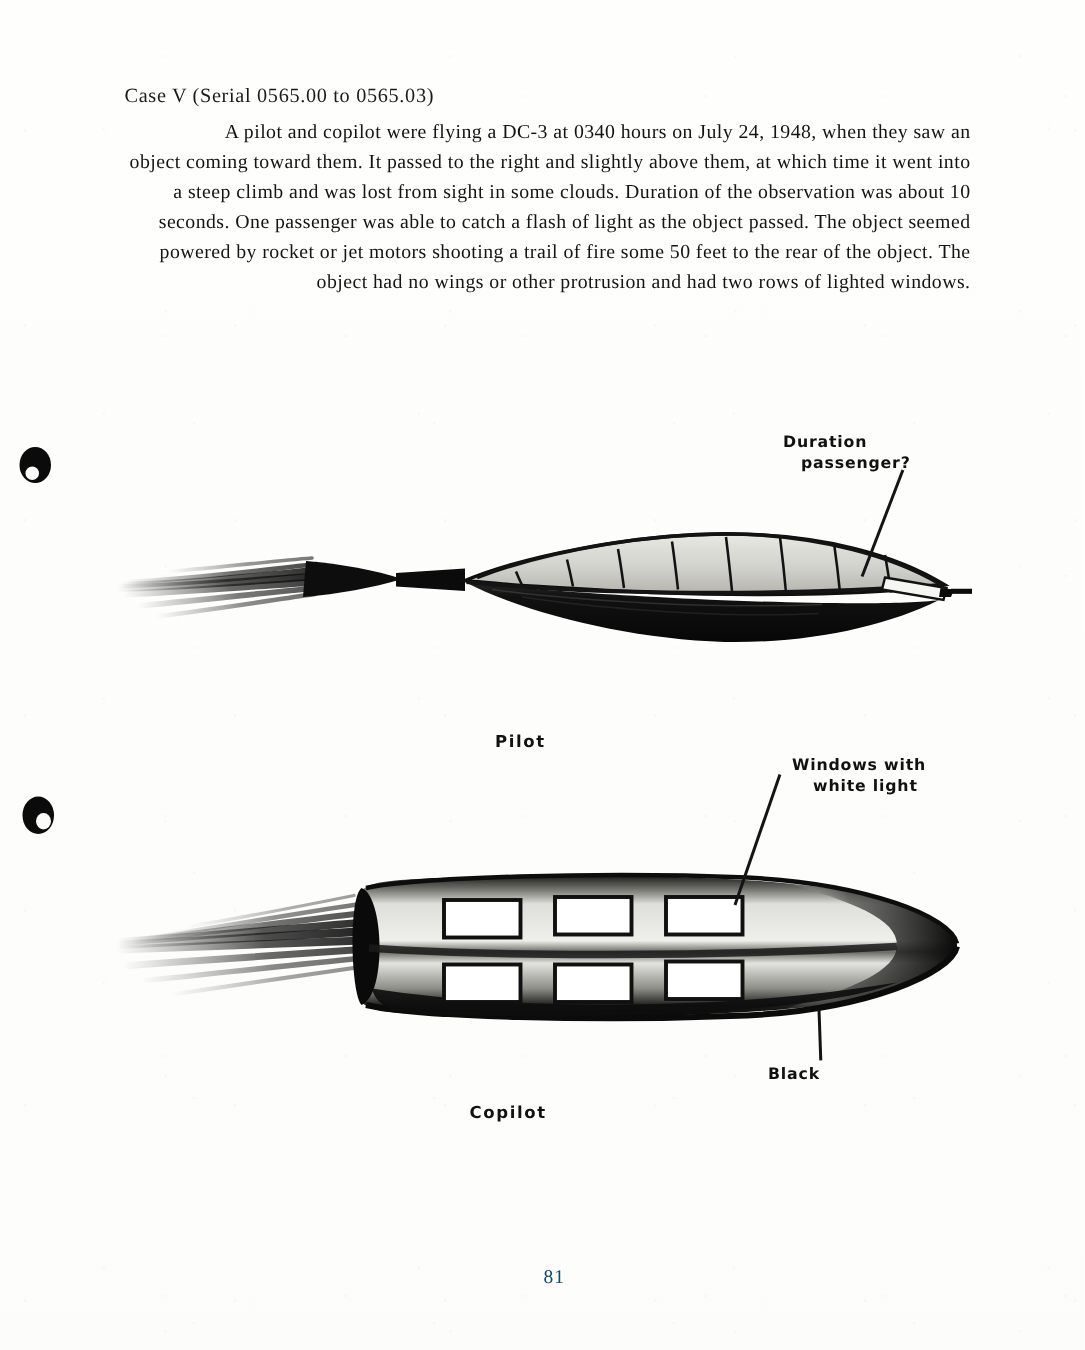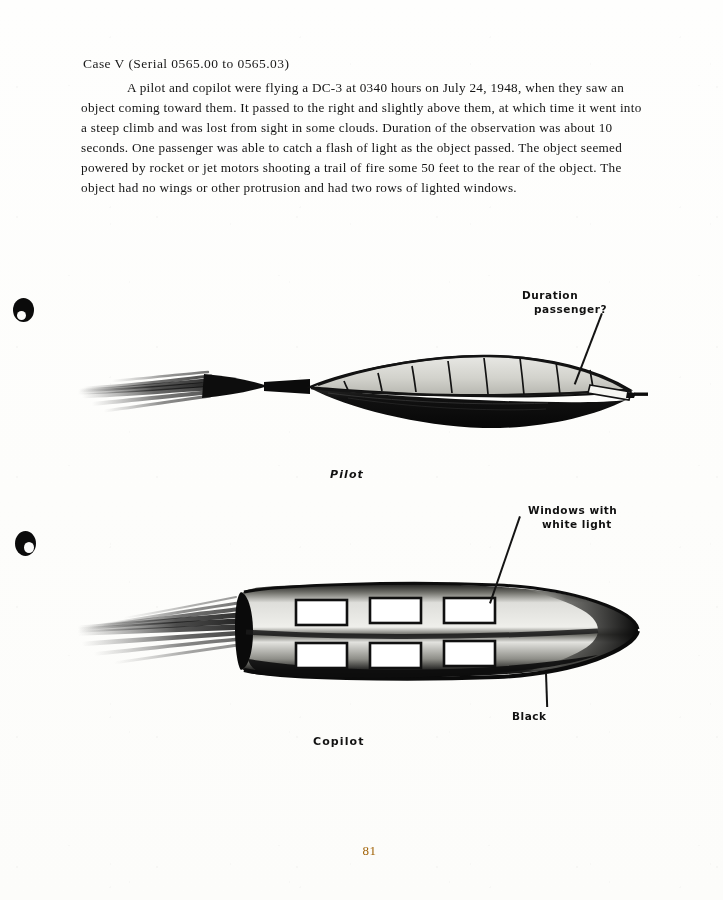--- a/index.html
+++ b/index.html
@@ -26,25 +26,25 @@
     position:absolute;left:83px;top:40px;
     font-size:13.5px;letter-spacing:.45px;color:#1a1a1a;
     white-space:nowrap;
     margin-top:16px;
   }
   .body-copy{
     position:absolute;left:81px;top:78px;width:566px;
     font-size:13.2px;line-height:19.9px;letter-spacing:.3px;
     color:#141414;text-align:left;
   }
-  .body-copy p{margin:0;text-indent:46px;}
+  .body-copy p{margin:0;text-indent:46px;text-align:right;}
 
   .page-number{
     position:absolute;left:0;right:0;top:843px;text-align:center;
-    font-size:13px;letter-spacing:.6px;color:#a16207;margin-left:16px;
+    font-size:13px;letter-spacing:.6px;color:#0c4a6e;margin-left:16px;
   }
 
   
   .blot{position:absolute;border-radius:50%;background:#0b0b0b;}
   .blot .notch{
     position:absolute;background:#fbfbfa;border-radius:50%;
   }
 
   
   .annot{
@@ -146,21 +146,21 @@
   </svg>
 </div>
 
 <div class="leader" style="left:601px;top:313px;width:1.6px;height:76px;transform:rotate(21deg);"></div>
 
 <div class="annot" style="left:522px;top:289px;">
   <span>Duration</span><br>
   <span style="padding-left:12px;display:inline-block">passenger?</span>
 </div>
 
-<div class="view-caption" style="left:330px;top:468px;font-style:italic;">Pilot</div>
+<div class="view-caption" style="left:330px;top:488px;">Pilot</div>
 
 <div class="figure" style="left:78px;top:555px;width:570px;height:140px;">
   <svg width="570" height="140" viewBox="0 0 570 140">
     <defs>
       <linearGradient id="hull2" x1="0" y1="0" x2="0" y2="1">
         <stop offset="0%" stop-color="#1b1b1a"></stop>
         <stop offset="9%" stop-color="#6e6e68"></stop>
         <stop offset="20%" stop-color="#dededa"></stop>
         <stop offset="46%" stop-color="#efefeb"></stop>
         <stop offset="54%" stop-color="#6a6a64"></stop>

